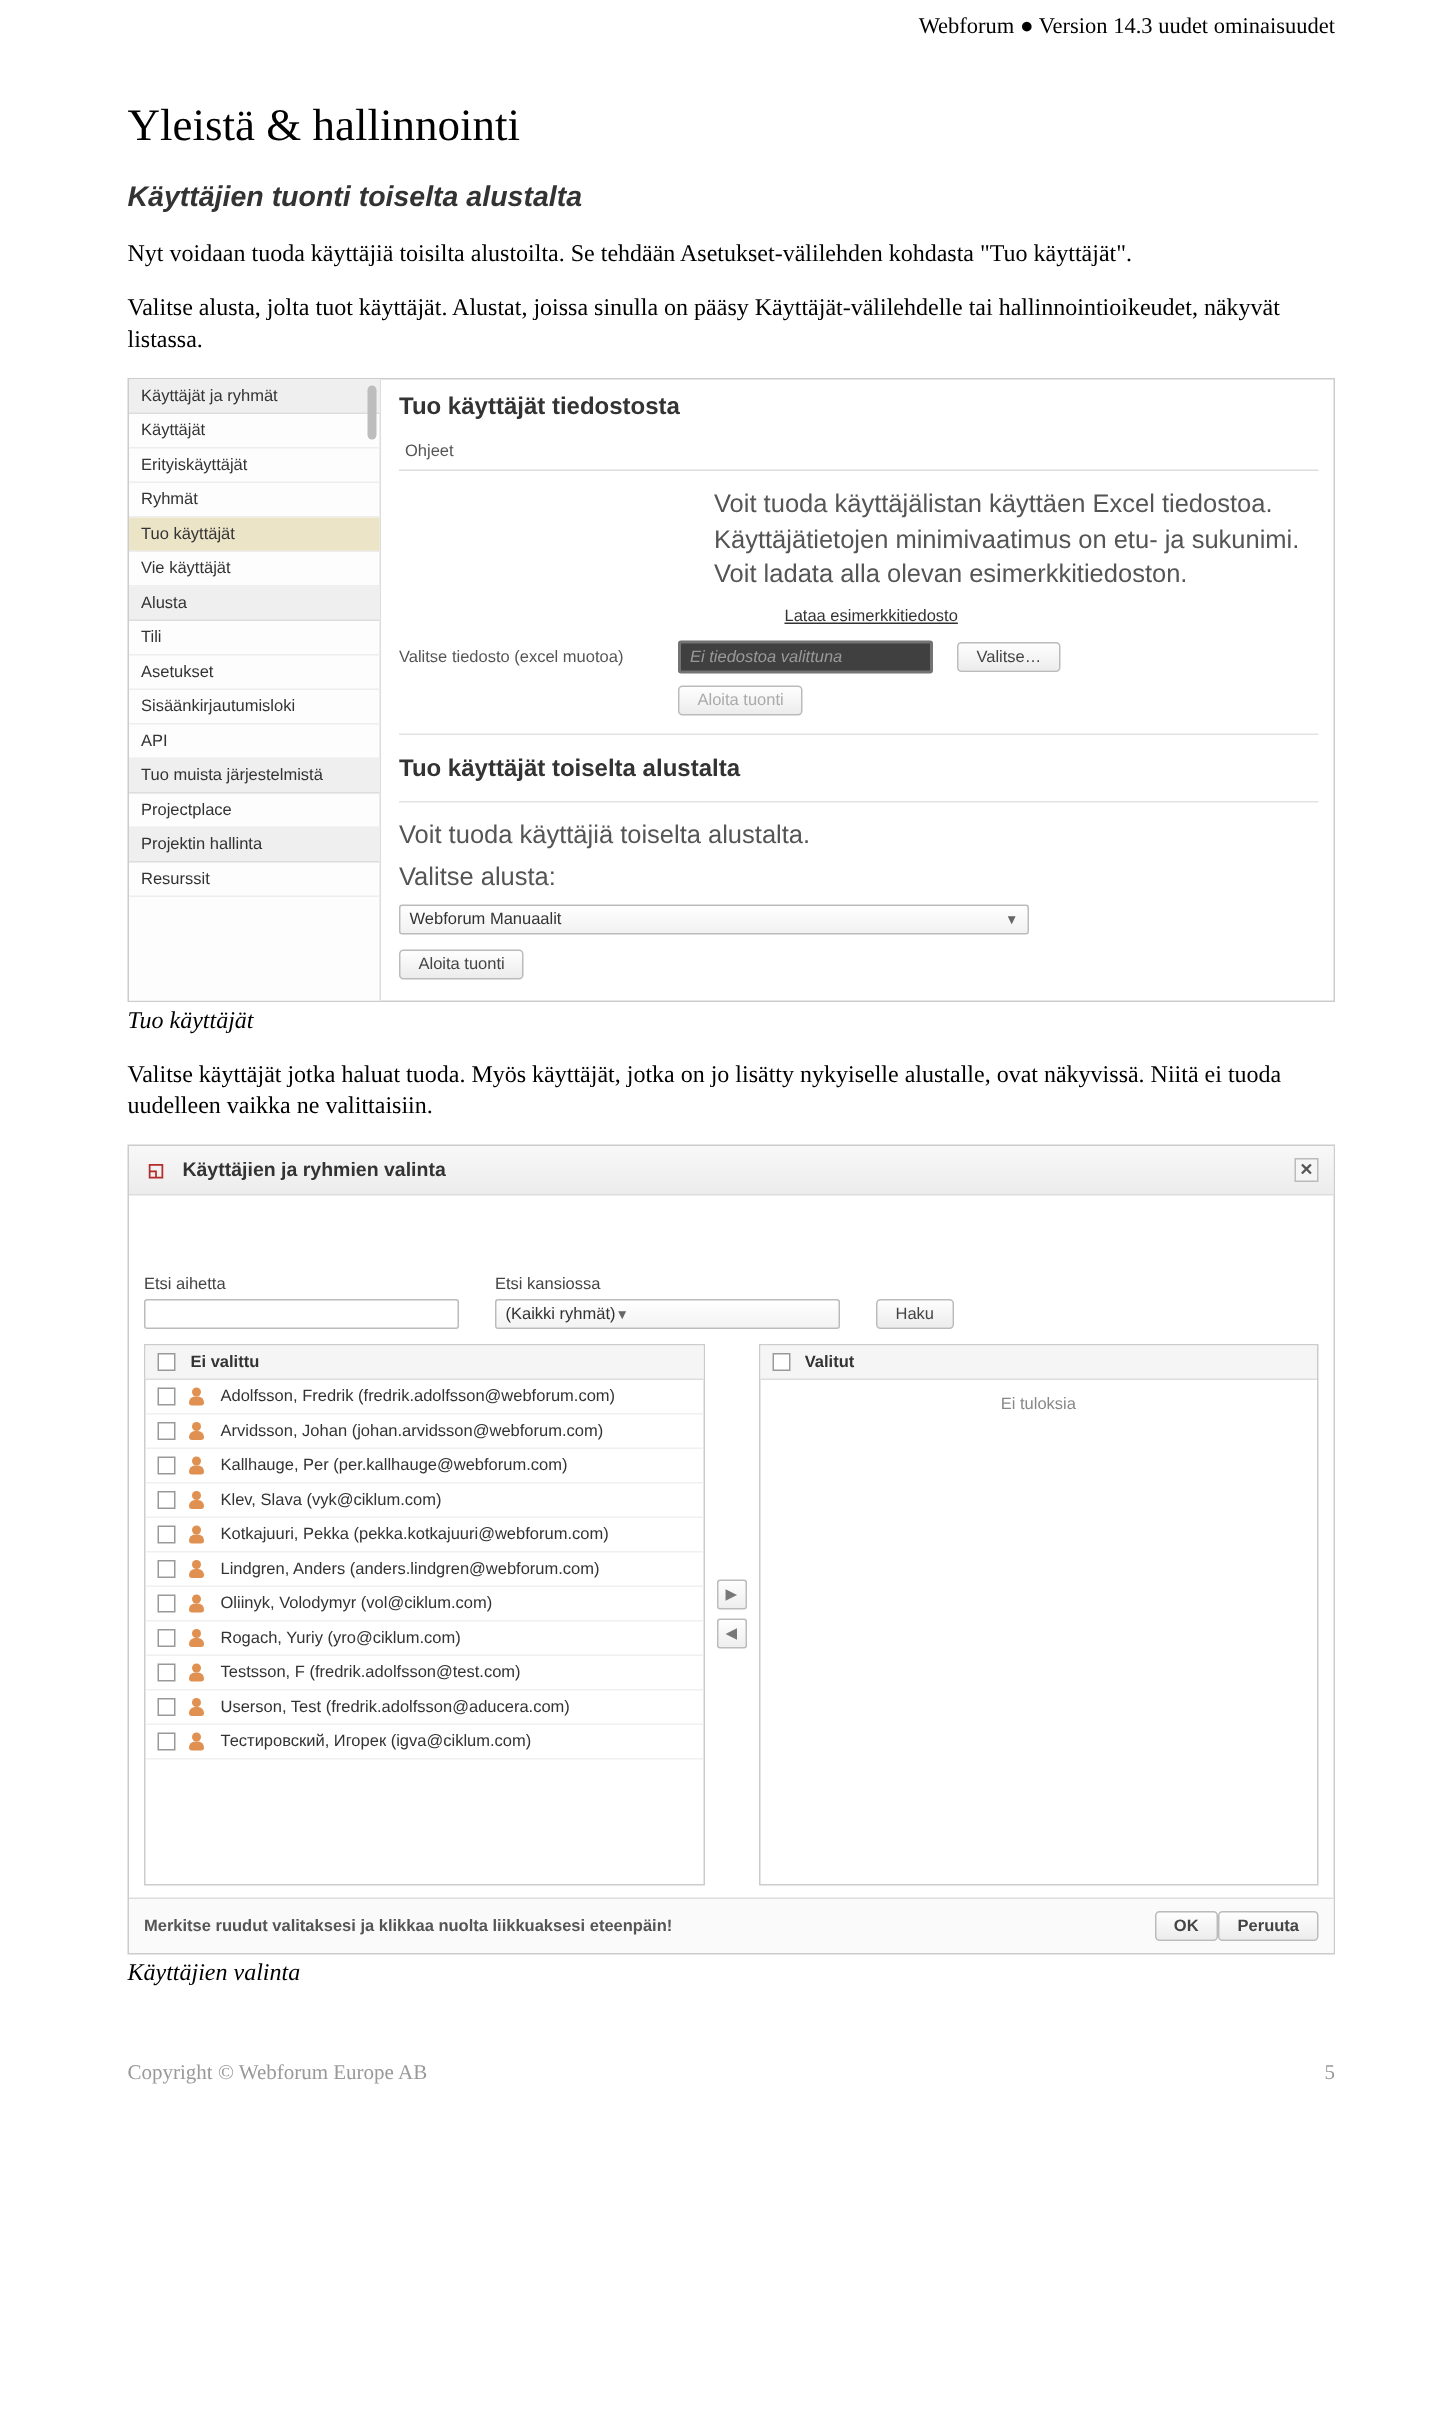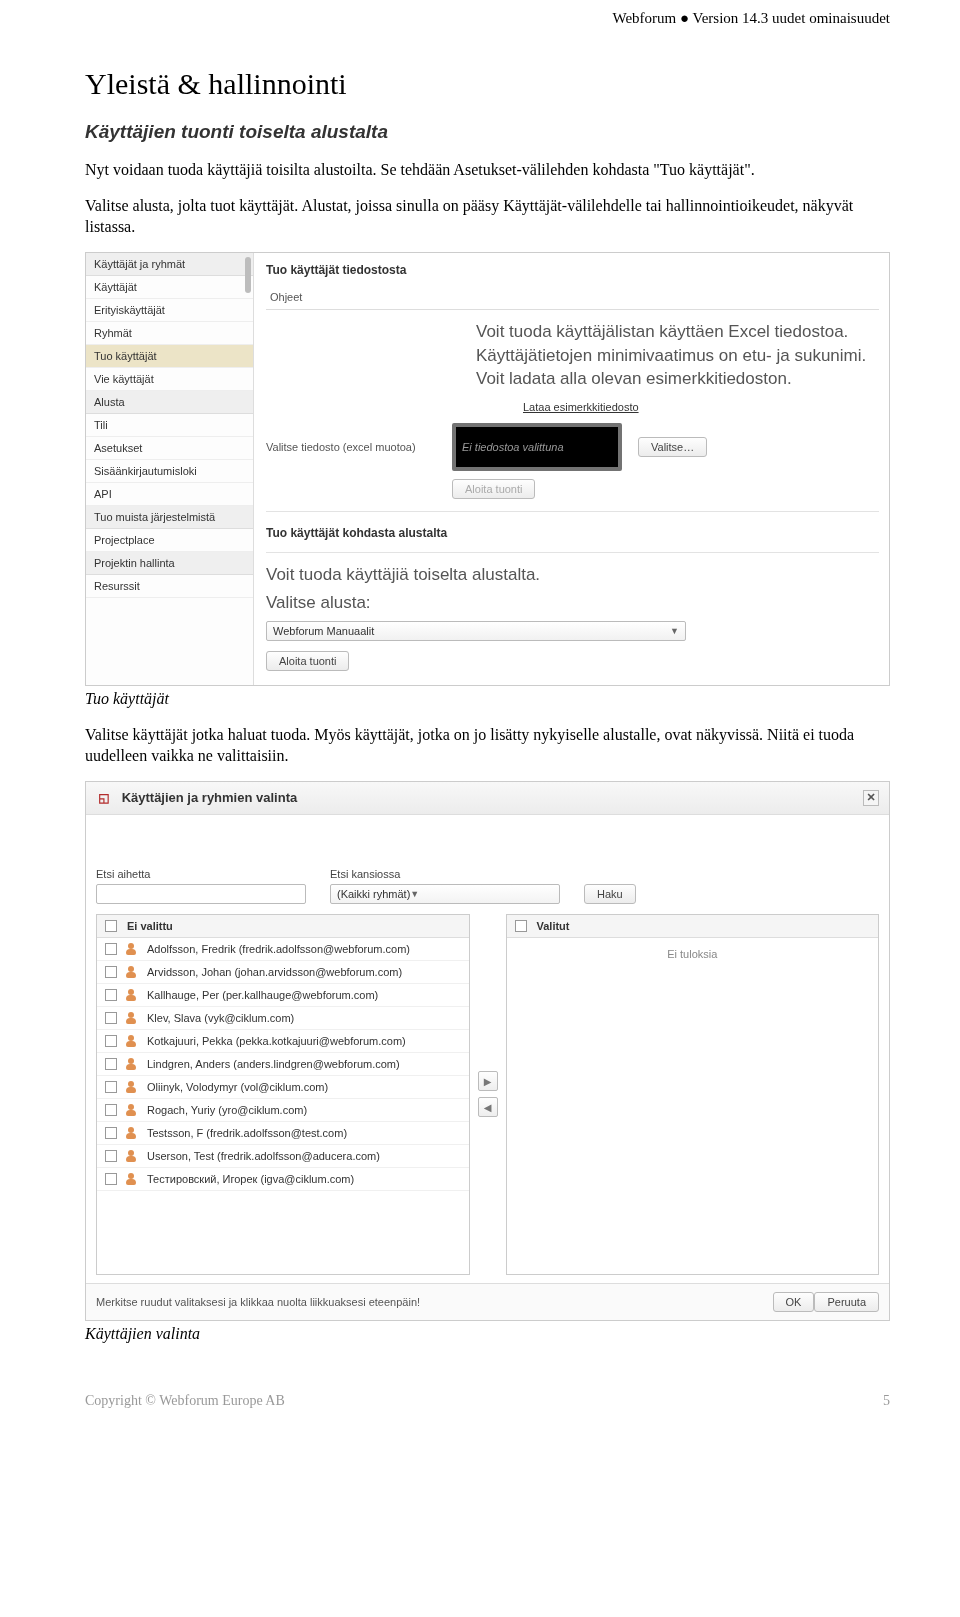--- a/index.html
+++ b/index.html
@@ -81,42 +81,42 @@
   .sidebar .sitem.sel {
     background: #ece4c7;
   }
   .sidebar .scroll-thumb {
     position: absolute; right:2px; top:4px; width:6px; height:36px;
     background:#bdbdbd; border-radius:3px;
   }
   .mainpane { flex:1; padding: 6px 10px 18px 12px; }
   .section-title {
     font-weight: bold;
-    font-size: 12px;
+    font-size: 16px;
     padding: 4px 0 8px 0;
   }
   .tabbar {
     border-bottom: 1px solid #ddd;
     margin-bottom: 10px;
   }
   .tab {
     display:inline-block;
     padding: 6px 14px 6px 4px;
     color:#555;
     font-size:11px;
   }
   .form-row { display:flex; align-items:center; margin-bottom:8px; gap:16px; }
   .form-row .lbl { width: 170px; color:#555; font-size:11px; }
   .ro-input {
     flex: 0 0 170px;
-    border:4px solid #737373;
-    background:#000000;
+    border:2px solid #737373;
+    background:#404040;
     color:#999;
     font-style: italic;
-    padding:14px 6px;
+    padding:3px 6px;
     border-radius:2px;
     font-size:11px;
   }
   .btn {
     border:1px solid #bbb;
     background: linear-gradient(#fefefe,#ececec);
     padding:3px 12px;
     border-radius:3px;
     font-size:11px;
     color:#444;
@@ -226,21 +226,21 @@
     width:20px;height:20px;border:1px solid #bbb;background:linear-gradient(#fefefe,#eee);
     display:flex;align-items:center;justify-content:center;color:#777;cursor:pointer;
     font-size:10px;border-radius:2px;
   }
   .empty { text-align:center;color:#888;padding:10px;font-size:11px;}
   .dlg-footer {
     border-top:1px solid #ddd;
     display:flex; justify-content:space-between; align-items:center;
     padding: 8px 10px;
     background:#fafafa;
-    font-size:11px;color:#555;
+    font-size:11px;color:#555;font-weight:bold;
   }
   .dlg-footer .btns { display:flex; gap:0; }
   .wf-icon {
     width:16px;height:16px;display:inline-flex;
     align-items:center;justify-content:center;
     color:#b32d2d;font-weight:bold;font-size:12px;
     margin-right:6px;
   }
   .chev { font-size:9px;color:#666; }
 </style>
@@ -294,21 +294,21 @@
         <div class="ro-input">Ei tiedostoa valittuna</div>
         <span class="btn">Valitse…</span>
       </div>
       <div class="form-row">
         <div class="lbl"></div>
         <span class="btn disabled">Aloita tuonti</span>
       </div>
 
       <div class="divider"></div>
 
-      <div class="section-title">Tuo käyttäjät kohdasta alustalta</div>
+      <div class="section-title">Tuo käyttäjät toiselta alustalta</div>
       <div class="divider" style="margin-top:4px;"></div>
       <div class="infotext">Voit tuoda käyttäjiä toiselta alustalta.</div>
       <div class="infotext" style="margin:4px 0 6px 0;">Valitse alusta:</div>
       <div class="select">
         <span>Webforum Manuaalit</span>
         <span class="chev">▼</span>
       </div>
       <div style="margin-top:14px;">
         <span class="btn">Aloita tuonti</span>
       </div>

